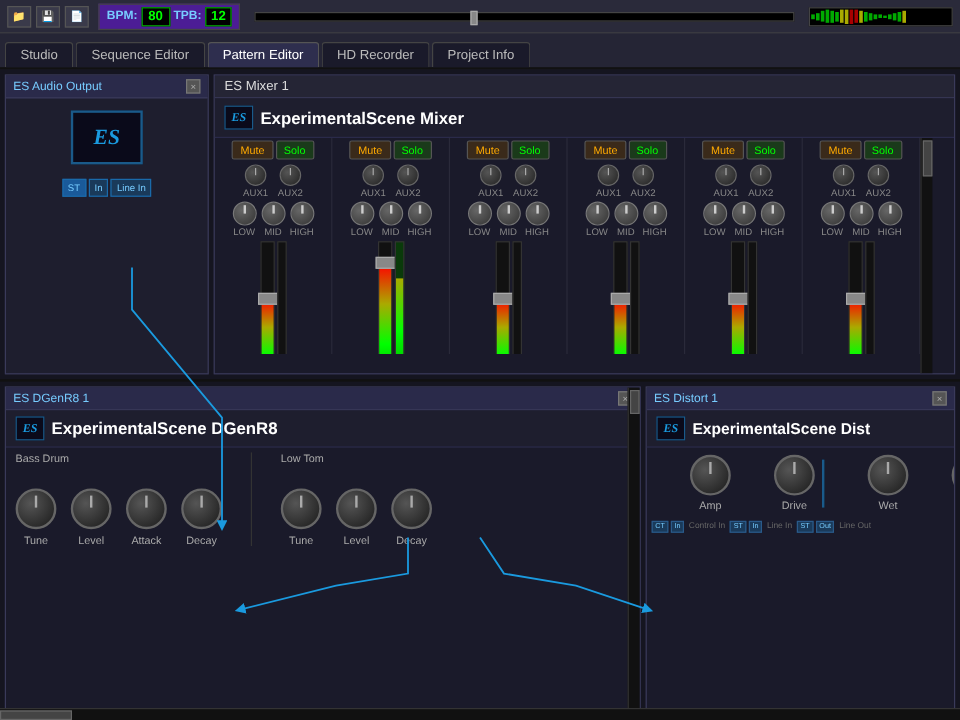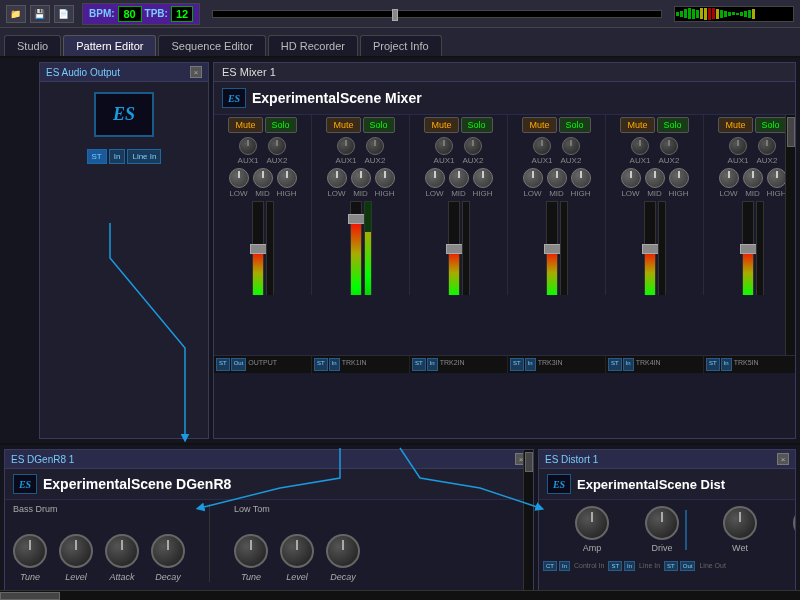--- a/index.html
+++ b/index.html
@@ -137,23 +137,22 @@
       display: flex;
       flex-direction: column;
       height: calc(600px - 58px);
       background: #151520;
       position: relative;
     }
 
     
     .top-section {
       display: flex;
-      height: 387px;
+      height: 260px;
       border-bottom: 2px solid #111;
-      padding-left: 35px;
     }
 
     
     .audio-output-panel {
       width: 170px;
       background: #1e1e2e;
       border: 1px solid #3a3a5a;
       margin: 4px;
       flex-shrink: 0;
     }
@@ -462,21 +461,20 @@
       left: 50%;
       width: 2px;
       height: 10px;
       background: #aaa;
       transform: translateX(-50%);
     }
     .drum-knob-label {
       font-size: 9px;
       color: #aaa;
       text-align: center;
-      font-style: italic;
     }
 
     
     .distort-panel {
       flex: 1;
       background: #1a1a2a;
       border: 1px solid #3a3a5a;
       margin: 4px 4px 4px 0;
       overflow: hidden;
     }
@@ -608,22 +606,22 @@
     <div class="vu-bar" style="height:2px"></div>
     <div class="vu-bar" style="height:4px"></div>
     <div class="vu-bar" style="height:6px"></div>
     <div class="vu-bar" style="height:8px"></div>
     <div class="vu-bar yellow" style="height:10px"></div>
   </div>
 </div>
 
 <div class="tabs-bar">
   <div class="tab">Studio</div>
+  <div class="tab">Sequence Editor</div>
   <div class="tab active">Pattern Editor</div>
-  <div class="tab">Sequence Editor</div>
   <div class="tab">HD Recorder</div>
   <div class="tab">Project Info</div>
 </div>
 
 <div class="main-content">
 
   <div class="top-section">
 
     <div class="audio-output-panel">
       <div class="panel-title-bar">

